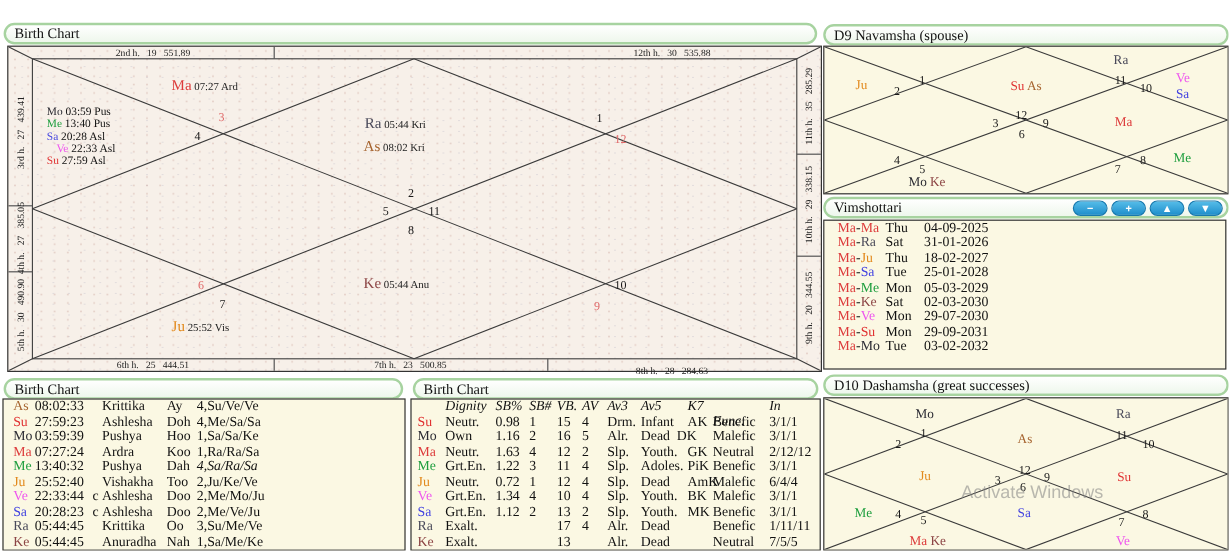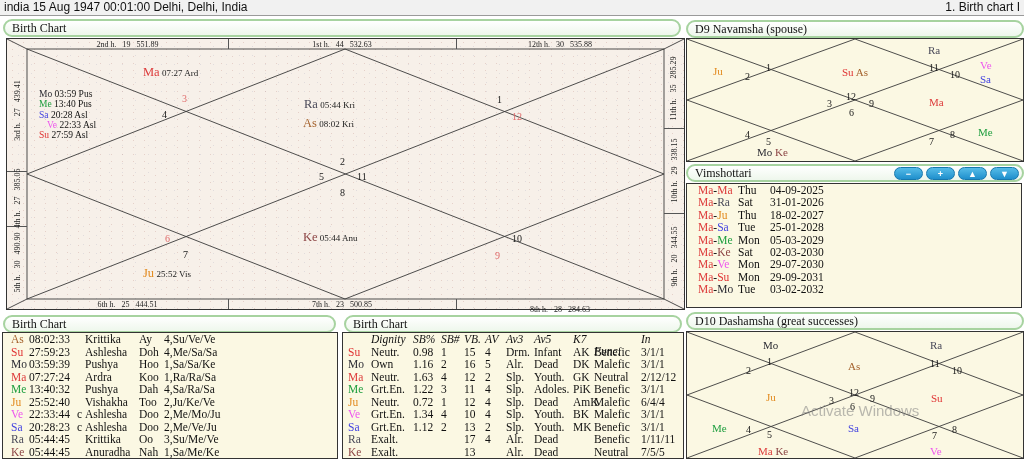--- a/index.html
+++ b/index.html
@@ -65,24 +65,20 @@
   .watermark{position:absolute;left:801px;top:402px;color:rgba(130,130,130,.55);
              font-family:"Liberation Sans",sans-serif;pointer-events:none;z-index:50;}
   .watermark .w1{font-size:15px;}
   .watermark .w2{font-size:10.5px;margin-top:3px;}
 </style>
 </head>
 <body>
 
 <div class="screen">
 
-  <div class="topbar">
-    <span class="lt">india 15 Aug 1947 00:01:00  Delhi, Delhi, India</span>
-    <span class="rt">1. Birth chart I</span>
-  </div>
 
   <div class="pill" style="left:3px;top:19px;width:667px;">
     <span>Birth Chart</span>
   </div>
   <div class="chartbox mainbg" style="left:6px;top:38px;width:677px;height:270px;">
     <svg width="677" height="270">
       <g stroke="#3a3a3a" stroke-width="0.9" fill="none">
         <rect x="20" y="10" width="637" height="250"></rect>
         <line x1="0" y1="0" x2="20" y2="10"></line>
           <line x1="677" y1="0" x2="657" y2="10"></line>
@@ -91,23 +87,20 @@
         <line x1="20" y1="10" x2="657" y2="260"></line>
           <line x1="657" y1="10" x2="20" y2="260"></line>
         <line x1="338" y1="10" x2="657" y2="135"></line>
           <line x1="657" y1="135" x2="338" y2="260"></line>
         <line x1="338" y1="260" x2="20" y2="135"></line>
           <line x1="20" y1="135" x2="338" y2="10"></line>
       </g>
     </svg>
     <div class="strip st-t1">
         <span>2nd h.   19   551.89</span>
-      </div>
-    <div class="strip st-t2">
-        <span>1st h.   44   532.63</span>
       </div>
     <div class="strip st-t3">
         <span>12th h.   30   535.88</span>
       </div>
     <div class="strip st-b1">
         <span>6th h.   25   444.51</span>
       </div>
     <div class="strip st-b2">
         <span>7th h.   23   500.85</span>
       </div>
@@ -314,21 +307,21 @@
         <span style="left: 26px;">07:27:24</span>
         <span style="left: 82px;">Ardra</span>
         <span style="left: 136px;">Koo</span>
         <span style="left: 161px;">1,Ra/Ra/Sa</span>
       </div>
       <div class="trow">
         <span style="left: 8px; color: rgb(30, 158, 62);">Me</span>
         <span style="left: 26px;">13:40:32</span>
         <span style="left: 82px;">Pushya</span>
         <span style="left: 136px;">Dah</span>
-        <span style="left: 161px;">4,Sa/Ra/Sa</span>
+        <span style="left: 161px; font-style: italic;">4,Sa/Ra/Sa</span>
       </div>
       <div class="trow">
         <span style="left: 8px; color: rgb(226, 137, 28);">Ju</span>
         <span style="left: 26px;">25:52:40</span>
         <span style="left: 82px;">Vishakha</span>
         <span style="left: 136px;">Too</span>
         <span style="left: 161px;">2,Ju/Ke/Ve</span>
       </div>
       <div class="trow">
         <span style="left: 8px; color: rgb(238, 85, 238);">Ve</span>
@@ -393,21 +386,21 @@
       </div>
       <div class="trow">
         <span style="left: 5px; color: rgb(43, 43, 51);">Mo</span>
         <span style="left: 28px;">Own</span>
         <span style="left: 70px;">1.16</span>
         <span style="left: 98px;">2</span>
         <span style="left: 121px;">16</span>
         <span style="left: 142px;">5</span>
         <span style="left: 163px;">Alr.</span>
         <span style="left: 191px;">Dead</span>
-        <span style="left: 230px; text-align: center;">DK</span>
+        <span style="left: 221px; text-align: center;">DK</span>
         <span style="left: 251px;">Malefic</span>
         <span style="left: 298px;">3/1/1</span>
       </div>
       <div class="trow">
         <span style="left: 5px; color: rgb(221, 59, 59);">Ma</span>
         <span style="left: 28px;">Neutr.</span>
         <span style="left: 70px;">1.63</span>
         <span style="left: 98px;">4</span>
         <span style="left: 121px;">12</span>
         <span style="left: 142px;">2</span>

